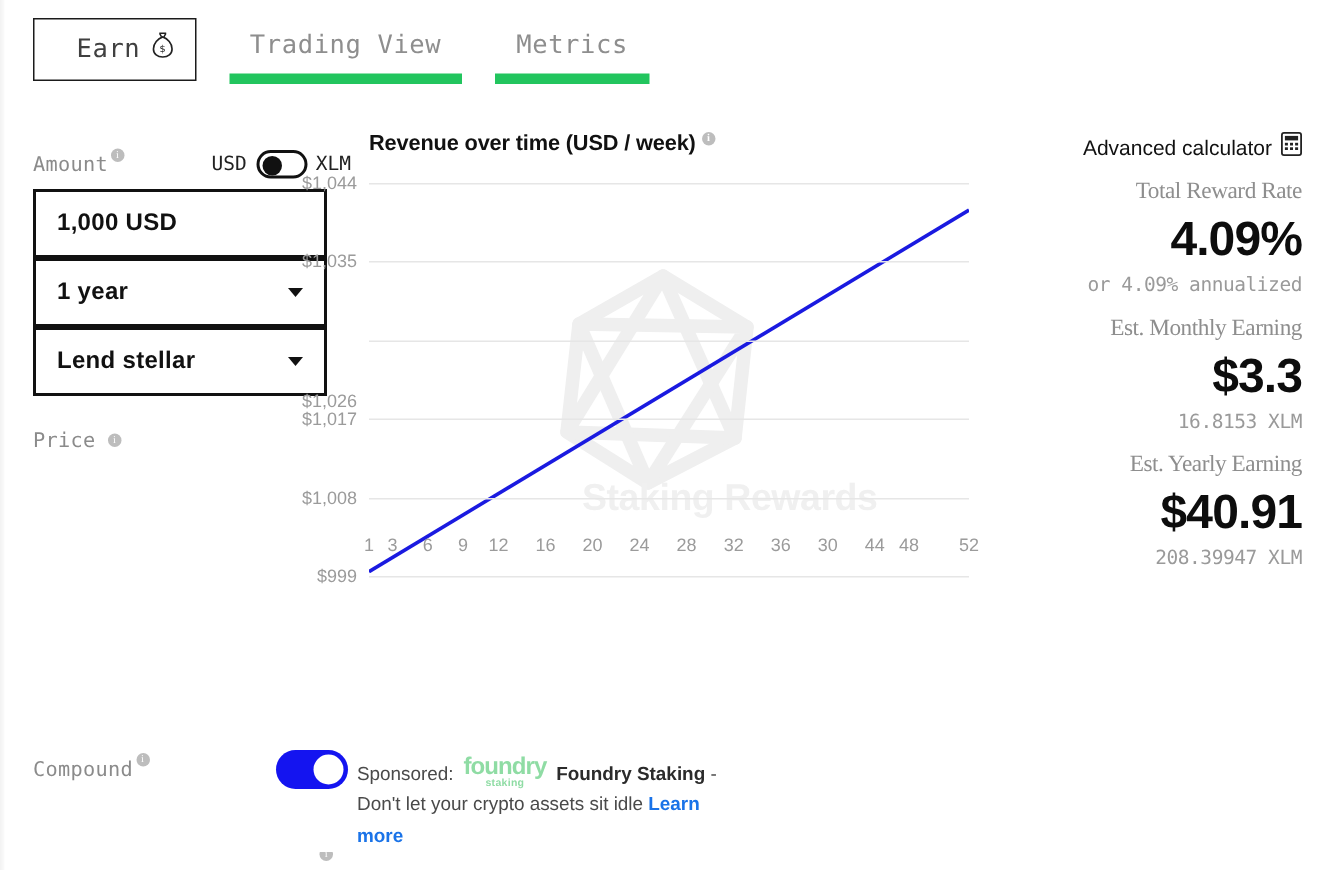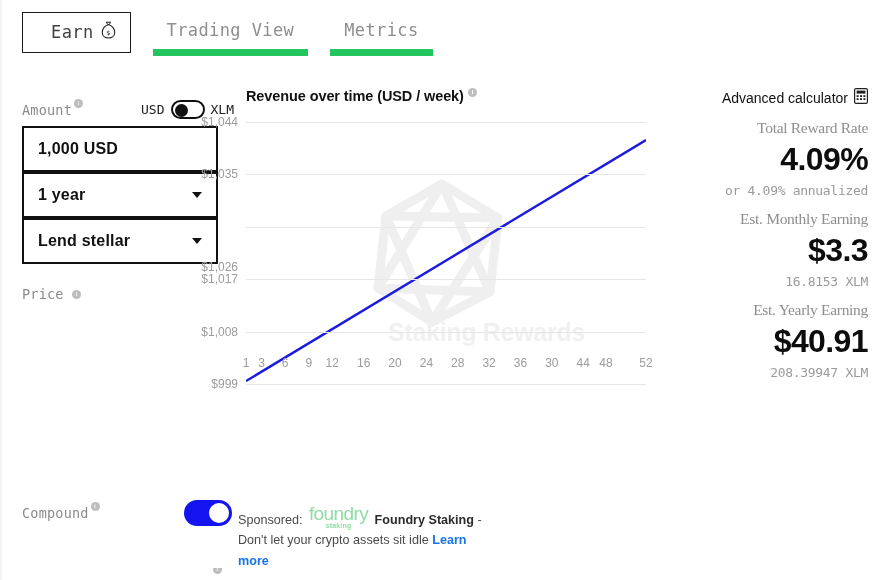--- a/index.html
+++ b/index.html
@@ -183,21 +183,21 @@
     position: absolute; left: 238px; top: 504px; width: 250px;
     font-size: 12.6px; color: #4a4a4a; line-height: 1.62;
   }
   .sponsor b { color: #2b2b2b; text-align: right; }
   .sponsor .lnk { color: #1a73e8; font-weight: bold; cursor: pointer; }
   .foundry-logo {
     display: inline-block; vertical-align: -4px; margin: 0 3px;
     text-align: center; line-height: 1;
   }
   .foundry-logo .f1 {
-    display:block; font-size: 19px; font-weight: normal; color: #8fdca4;
+    display:block; font-size: 16px; font-weight: bold; color: #8fdca4;
     letter-spacing: -0.6px;
   }
   .foundry-logo .f2 {
     display:block; font-size: 7px; font-weight: bold; color: #8fdca4;
     letter-spacing: 0.2px; margin-top: -1px;
   }
 </style>
 </head>
 <body>
 

